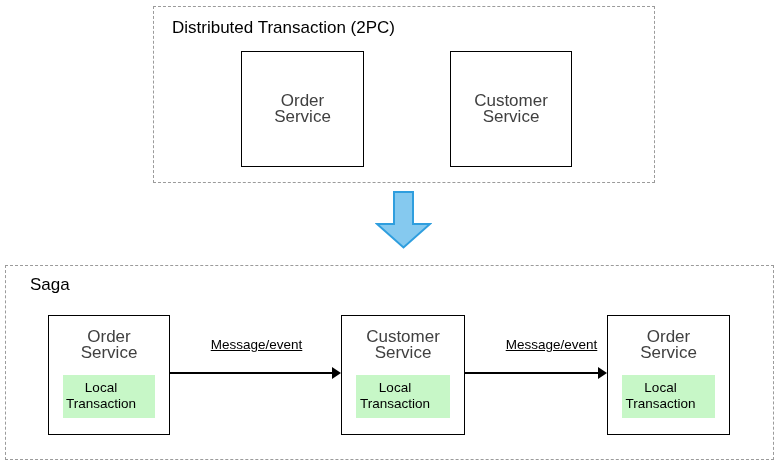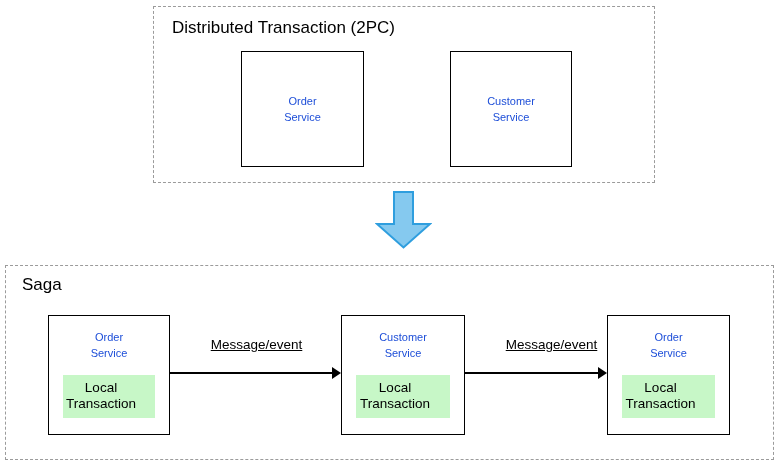--- a/index.html
+++ b/index.html
@@ -41,23 +41,23 @@
     position: absolute;
     border: 1.6px solid #000000;
     background: #ffffff;
     box-sizing: border-box;
   }
   .service-label {
     position: absolute;
     left: 0;
     right: 0;
     text-align: center;
-    font-size: 11px;
+    font-size: 17px;
     line-height: 16px;
-    color: #1d4ed8;
+    color: #404040;
     white-space: pre-line;
   }
   
   .service-box.plain .service-label {
     top: 50%;
     transform: translateY(-50%);
   }
   
   .service-box.with-chip .service-label {
     top: 13px;
@@ -136,21 +136,21 @@
   </div>
 
   <div class="blue-arrow" style="left:375px; top:191px; width:57px; height:58px;">
     <svg width="57" height="58" viewBox="0 0 57 58" xmlns="http://www.w3.org/2000/svg">
       <polygon points="19,1 38,1 38,33 55,33 28.5,56.5 2,33 19,33" fill="#85c9ef" stroke="#2f9ede" stroke-width="2" stroke-linejoin="miter"></polygon>
     </svg>
   </div>
 
   <div class="group" style="left:5px; top:265px; width:769px; height:195px;"></div>
 
-  <div class="group-title" style="left:22px; top:275px;">Saga</div>
+  <div class="group-title" style="left:30px; top:275px;">Saga</div>
 
   <div class="service-box with-chip" style="left:48px; top:315px; width:122px; height:120px;">
     <div class="service-label">Order
 Service</div>
     <div class="local-chip">Local
 Transaction</div>
   </div>
 
   <div class="msg-label" style="left:175px; top:337px; width:163px;">Message/event</div>
   <div class="msg-arrow" style="left:170px; top:367px; width:171px;">

